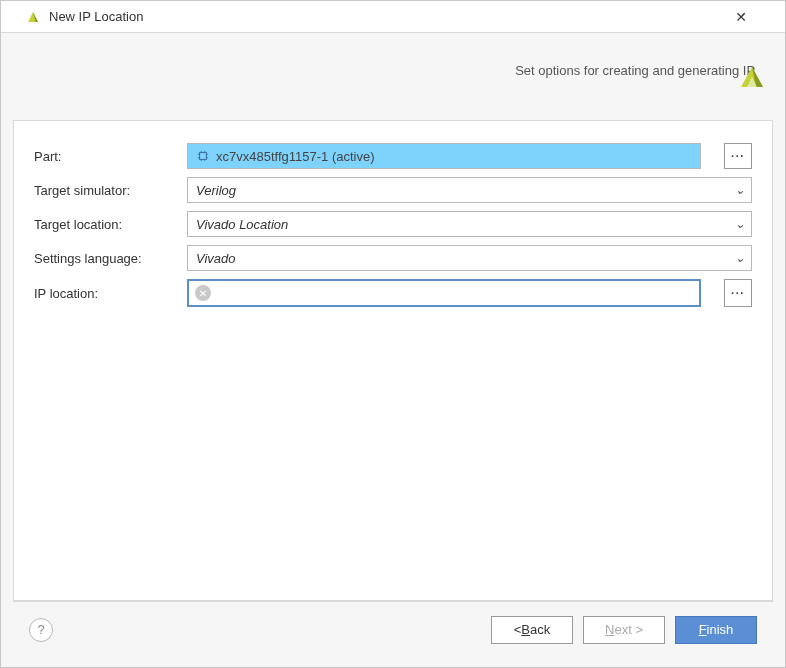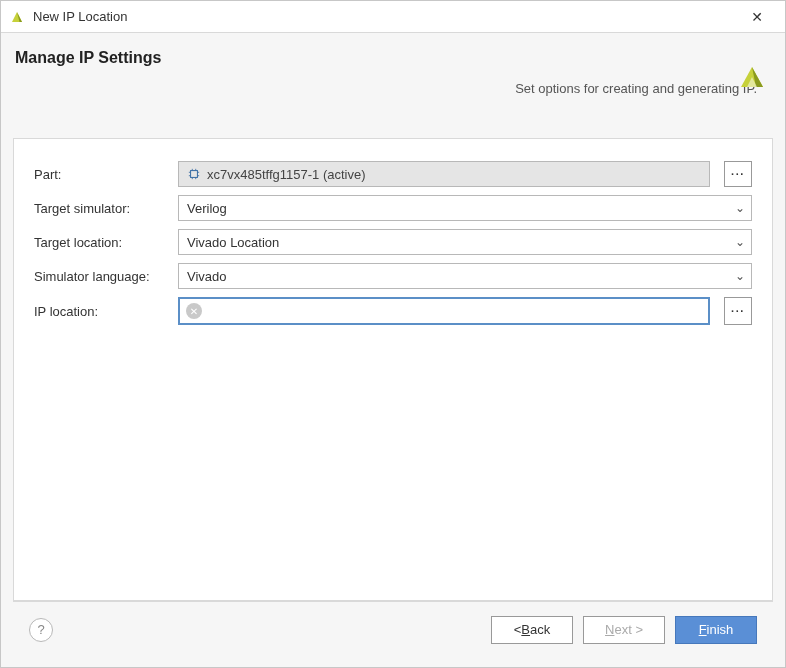--- a/index.html
+++ b/index.html
@@ -18,21 +18,21 @@
     height: 668px;
     border: 1px solid #c7c7c7;
     display: flex;
     flex-direction: column;
     background: #fff;
   }
   .titlebar {
     height: 32px;
     display: flex;
     align-items: center;
-    padding: 0 8px;
+    padding: 0 24px;
     border-bottom: 1px solid #d9d9d9;
     background: #fff;
   }
   .titlebar .app-icon { width: 16px; height: 16px; margin-right: 8px; display:flex; align-items:center; justify-content:center;}
   .titlebar .title { flex: 1; font-size: 13px; color: #333; }
   .titlebar .close {
     width: 40px; height: 28px;
     display:flex; align-items:center; justify-content:center;
     font-size: 14px; color:#333;
     cursor:pointer;
@@ -73,50 +73,51 @@
   .body-block {
     flex: 1;
     background: #fff;
     border: 1px solid #d9d9d9;
     padding: 22px 20px;
   }
   .form-row {
     display: flex;
     align-items: center;
     margin-bottom: 8px;
-    gap: 14px;
+    gap: 23px;
   }
   .form-row label {
     width: 130px;
     font-size: 13px;
     color: #333;
   }
   .field-text, .field-select, .field-readonly {
     flex: 1;
     height: 26px;
     border: 1px solid #b8b8b8;
     background: #fff;
     font-size: 13px;
     padding: 0 8px;
     display: flex;
     align-items: center;
     position: relative;
   }
   .field-readonly {
-    background: #e5e5e5;
+    background: #7dd3fc;
     color: #444;
     text-align: center;
   }
   .field-readonly .chip-icon {
     width: 14px; height: 14px; margin-right: 6px;
     display:flex; align-items:center; justify-content:center;
   }
   .field-select {
     cursor: pointer;
     padding-right: 24px;
+    font-style: italic;
   }
   .field-select .chev {
     position: absolute;
     right: 6px; top: 50%; transform: translateY(-50%);
     color: #555; font-size: 12px;
   }
   .field-input-wrap {
     flex: 1;
     height: 28px;
     border: 2px solid #5b8fc7;
@@ -215,21 +216,20 @@
     </span>
     <span class="title">New IP Location</span>
     <div class="close">
       <span>✕</span>
     </div>
   </div>
 
   <div class="content">
 
     <div class="header-block">
-      <h1>Manage IP Settings</h1>
       <p>Set options for creating and generating IP.</p>
       <div class="logo">
         <svg viewBox="0 0 34 34" width="34" height="34">
           <polygon points="6,26 17,6 28,26" fill="#c6d13a"></polygon>
           <polygon points="17,6 28,26 21,26" fill="#8a9a1f"></polygon>
           <polygon points="12,26 17,16 22,26" fill="#fff" opacity="0.5"></polygon>
         </svg>
       </div>
     </div>
 
@@ -268,21 +268,21 @@
 
       <div class="form-row">
         <label>Target location:</label>
         <div class="field-select">
           <span>Vivado Location</span>
           <span class="chev">⌄</span>
         </div>
       </div>
 
       <div class="form-row">
-        <label>Simulator language:</label>
+        <label>Settings language:</label>
         <div class="field-select">
           <span>Vivado</span>
           <span class="chev">⌄</span>
         </div>
       </div>
 
       <div class="form-row">
         <label>IP location:</label>
         <div class="field-input-wrap">
           <div class="clear-btn">

